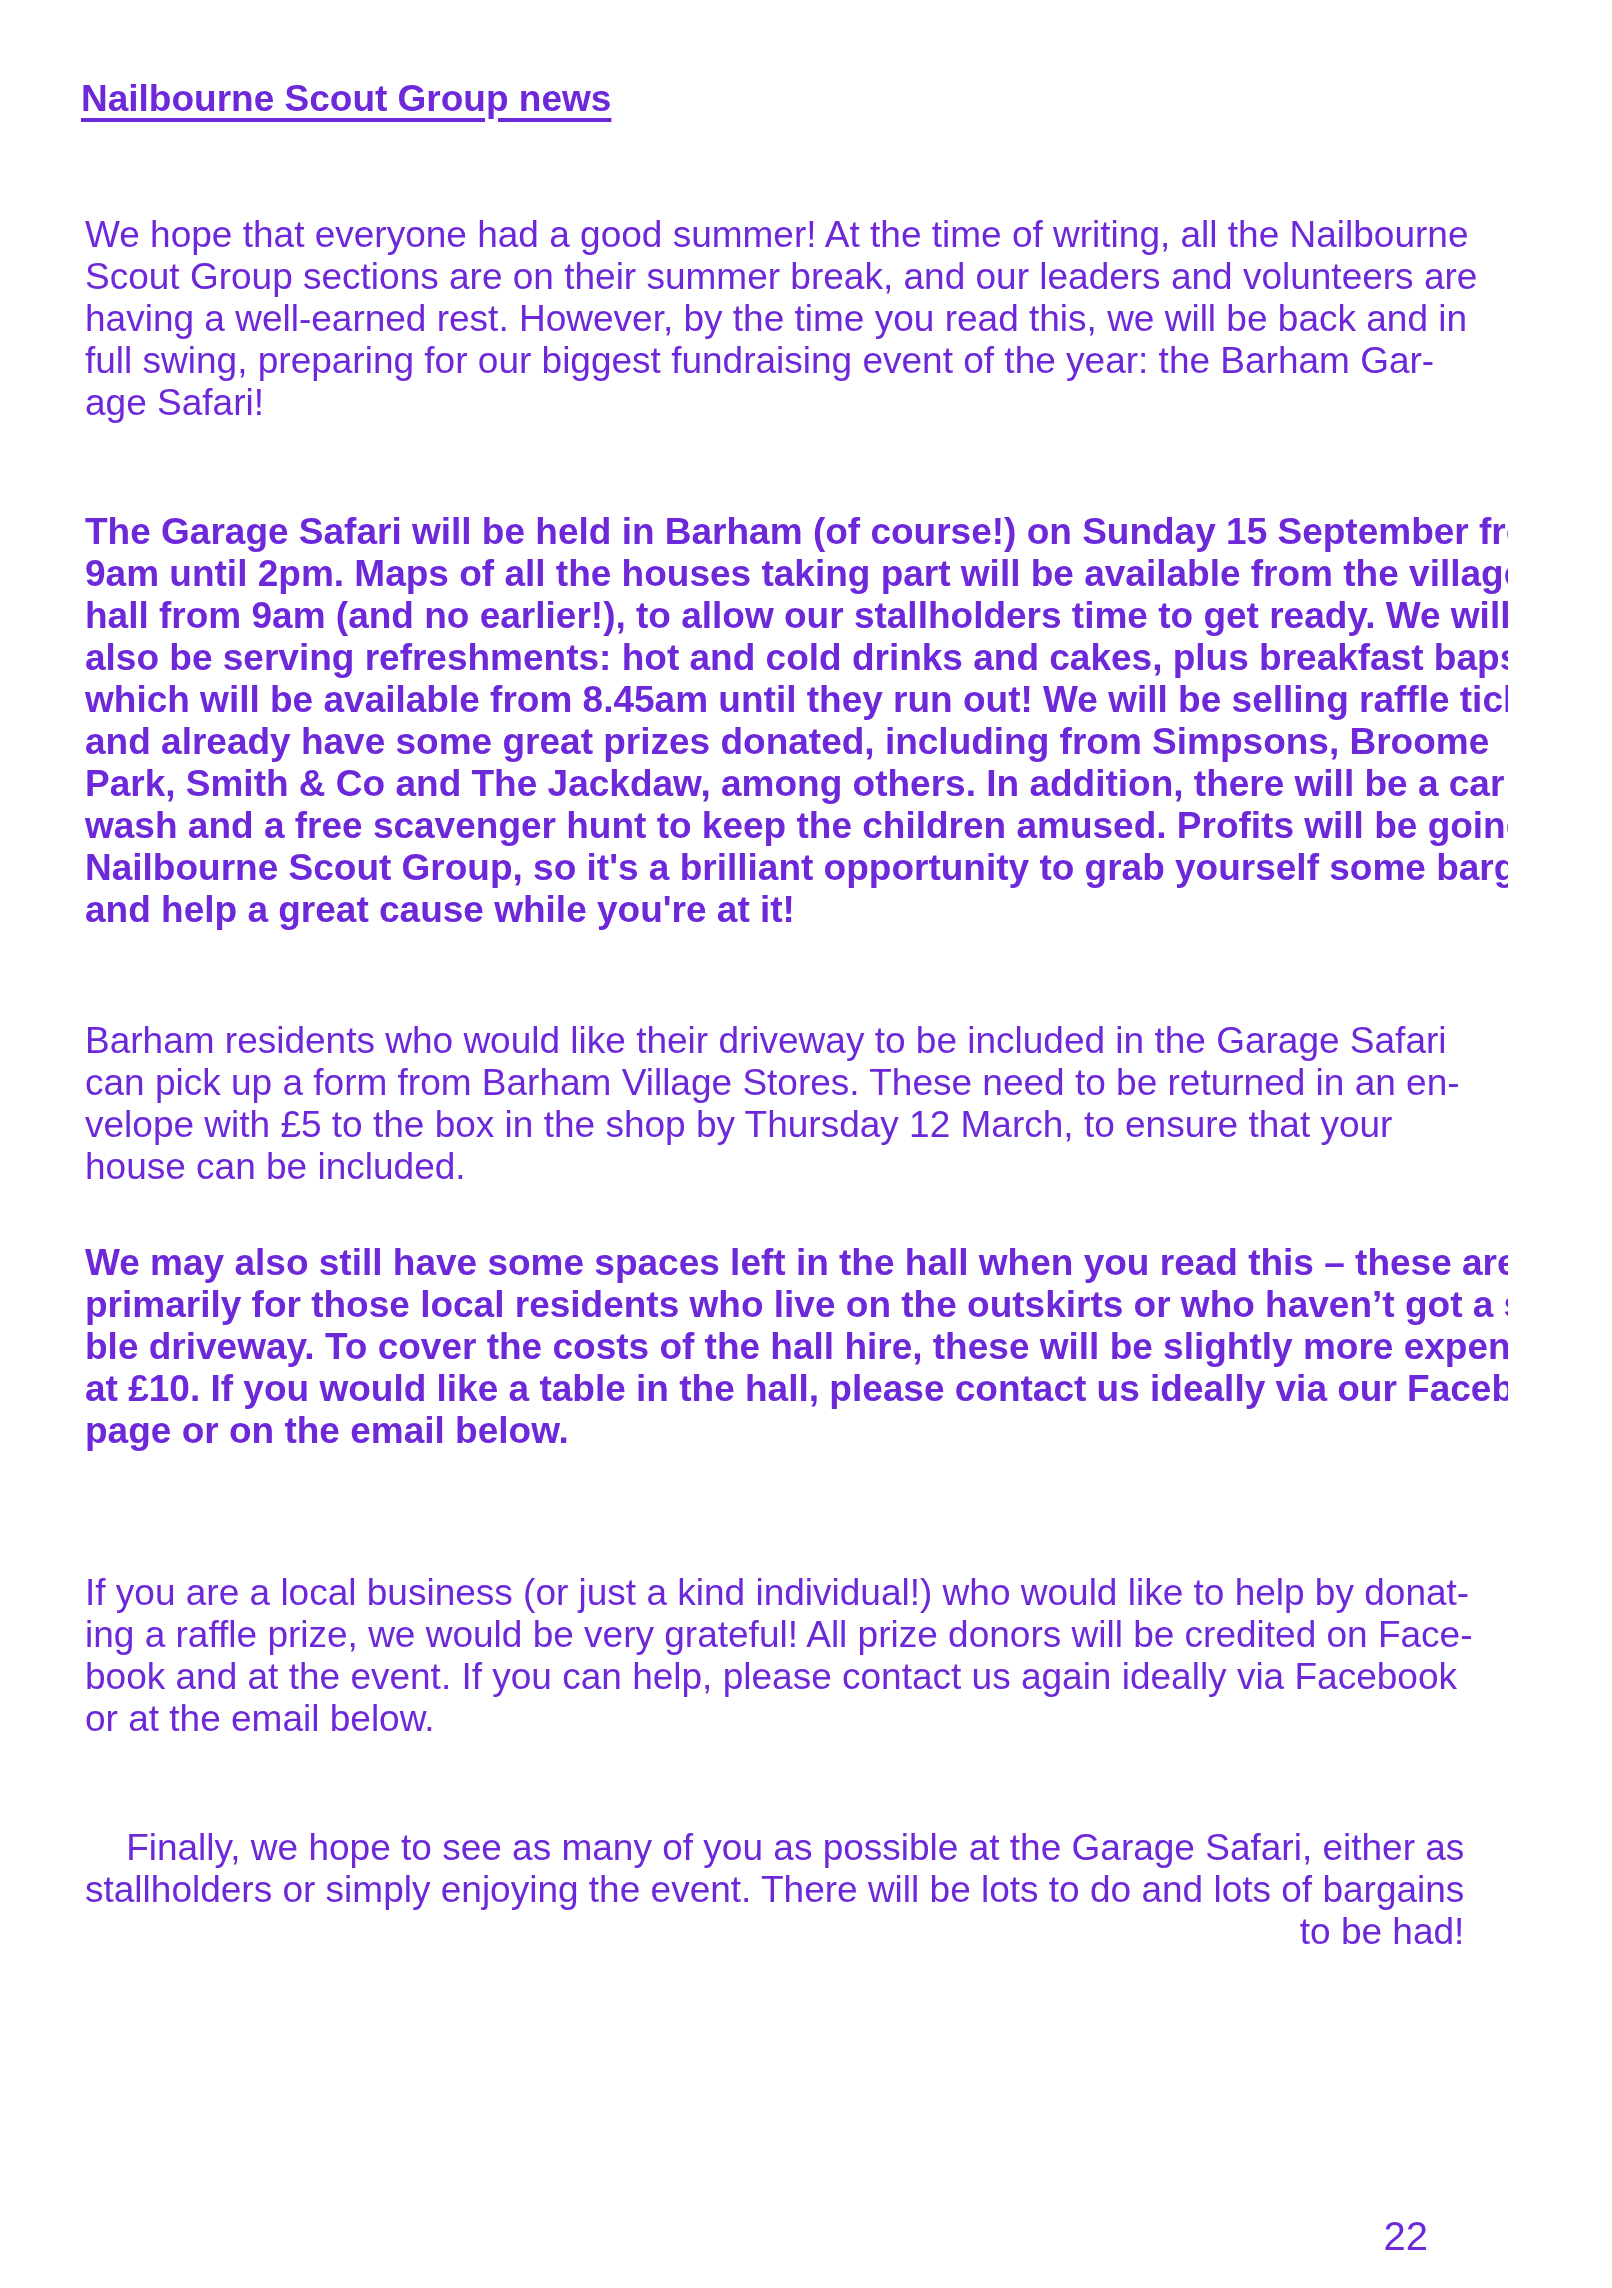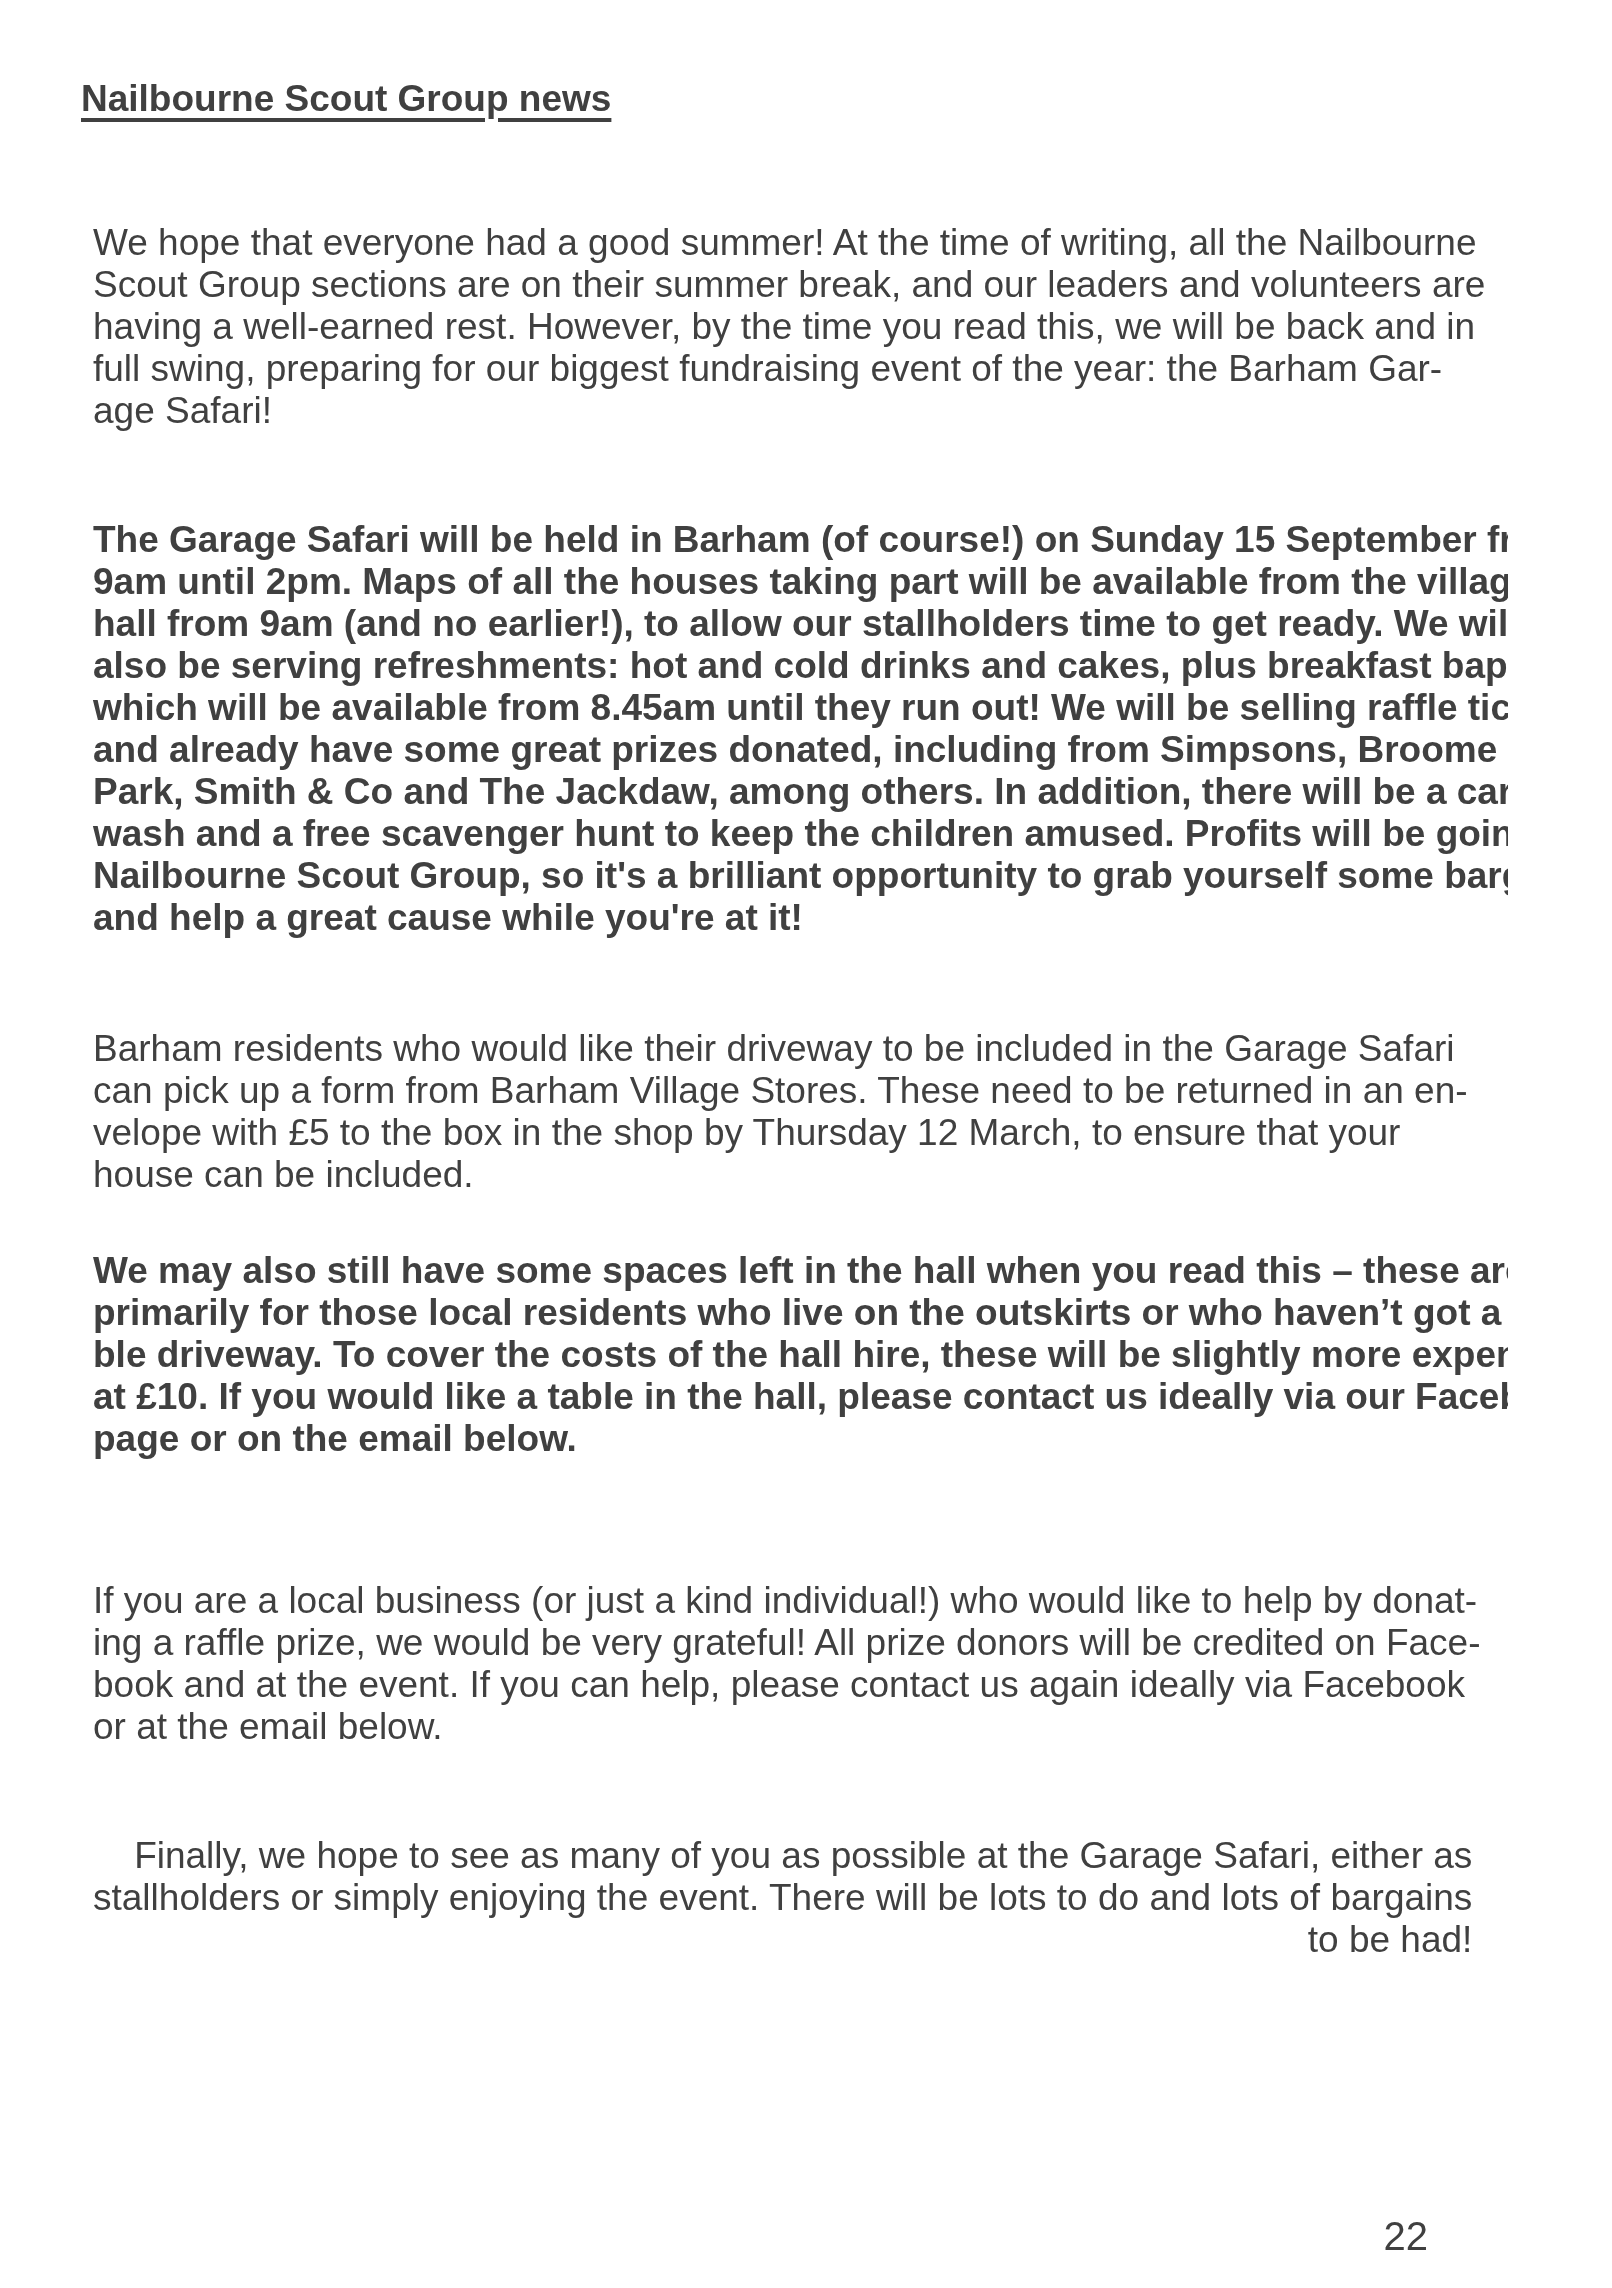--- a/index.html
+++ b/index.html
@@ -5,41 +5,41 @@
   html, body {
     margin: 0;
     padding: 0;
     background: #ffffff;
   }
   .page {
     position: relative;
     width: 1508px;
     height: 2289px;
     background: #ffffff;
-    color: #404040;
+    color: #6d28d9;
     font-family: "Liberation Sans", "DejaVu Sans", sans-serif;
     overflow: hidden;
   }
   .doc-title {
     position: absolute;
     left: 81px;
     top: 78px;
     margin: 0;
     font-size: 37px;
     line-height: 42px;
     font-weight: bold;
     white-space: pre;
     text-decoration: underline;
     text-decoration-thickness: 3.7px;
     text-underline-offset: 6.5px;
   }
   .para {
     position: absolute;
     left: 81px;
-    margin: 12px;
+    margin: 4px;
     font-size: 37px;
     line-height: 42px;
     font-weight: normal;
     white-space: pre;        
     letter-spacing: 0;
   }
   .para-1 { top: 210px; }
   .para-2 { top: 507px; font-weight: bold; }
   .para-3 { top: 1016px; }
   .para-4 { top: 1238px; font-weight: bold; }

